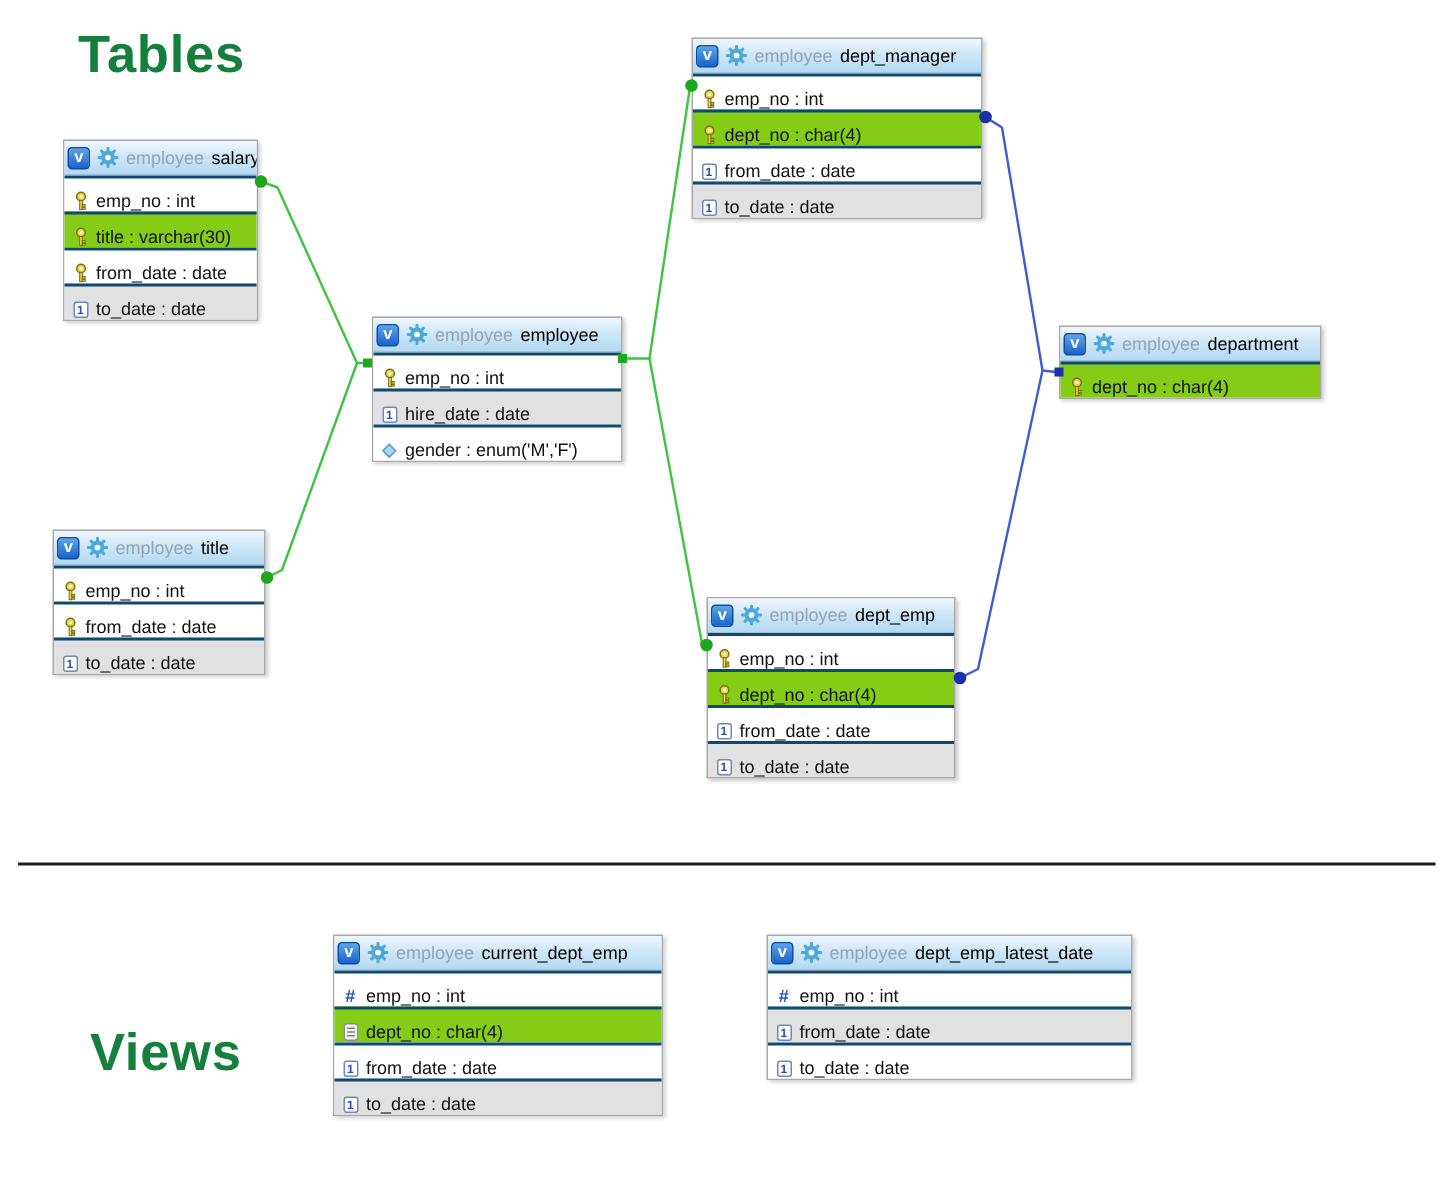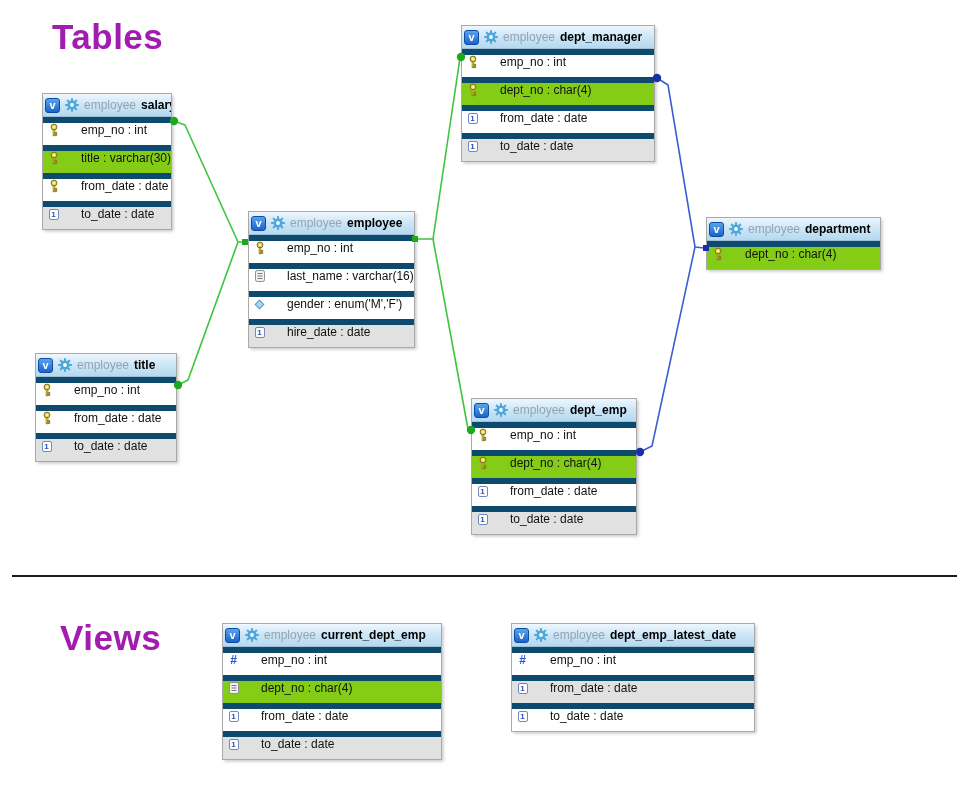--- a/index.html
+++ b/index.html
@@ -1,21 +1,21 @@
 <!DOCTYPE html>
 <html><head>
 <meta charset="utf-8">
 <style>
   html,body{margin:0;padding:0;}
   body{
     width:965px;height:791px;position:relative;background:#ffffff;
     font-family:"Liberation Sans", sans-serif;overflow:hidden;
   }
   .heading{
-    position:absolute;font-size:35px;font-weight:800;color:#a21caf;
+    position:absolute;font-size:35px;font-weight:800;color:#15803d;
     letter-spacing:0.5px;line-height:1;
   }
   .separator{
     position:absolute;left:12px;top:575px;width:945px;height:2px;background:#1b1b1b;
   }
   
   .entity{
     position:absolute;background:#ffffff;border:1px solid #a9a9a9;
     box-shadow:1.5px 1.5px 3px rgba(0,0,0,0.22);box-sizing:border-box;
   }
@@ -25,24 +25,24 @@
     border-bottom:1px solid #9fbfd6;font-size:12px;white-space:nowrap;overflow:hidden;
   }
   .vbadge{
     width:15px;height:15px;border-radius:3px;flex:0 0 15px;
     background:linear-gradient(180deg,#5aa5e8 0%,#1b63ce 100%);
     border:1px solid #0f4aa6;box-sizing:border-box;
     color:#ffffff;font-weight:bold;font-size:11px;line-height:13px;text-align:center;
   }
   .gearwrap{width:14px;height:14px;flex:0 0 14px;display:inline-block;}
   .schema{color:#95a3b1;}
-  .tname{color:#000000;font-weight:bold;}
+  .tname{color:#000000;font-weight:normal;}
   .row{
-    height:22px;display:flex;align-items:flex-start;gap:22px;padding-left:5px;
-    font-size:12px;color:#111;border-top:6px solid #0c4a6e;white-space:nowrap;overflow:hidden;
+    height:22px;display:flex;align-items:flex-end;gap:5px;padding-left:5px;
+    font-size:12px;color:#111;border-top:2px solid #0c4a6e;white-space:nowrap;overflow:hidden;
   }
   .row:first-of-type{border-top:none;}
   .bg-white{background:#ffffff;}
   .bg-gray{background:#e2e1e1;}
   .bg-pink{background:#84cc16;}
   .bg-pinkgray{background:#eed9d9;}
   .icw{width:11px;height:14px;flex:0 0 11px;display:flex;align-items:center;justify-content:center;}
   .ic-date{
     width:10px;height:11px;border:1px solid #7288b8;border-radius:2px;background:#ffffff;
     color:#2a50c0;font-size:8px;font-weight:bold;line-height:10px;text-align:center;box-sizing:border-box;
@@ -82,21 +82,21 @@
         <rect x="6" y="0" width="2" height="14" rx="0.7" transform="rotate(90 7 7)"></rect>
         <rect x="6" y="0" width="2" height="14" rx="0.7" transform="rotate(135 7 7)"></rect>
         <circle cx="7" cy="7" r="4.6"></circle>
       </g>
       <circle cx="7" cy="7" r="1.9" fill="#ffffff"></circle>
     </symbol>
   </defs>
 </svg>
 
 <div class="heading" style="left:52px;top:19px;">Tables</div>
-<div class="heading" style="left:60px;top:620px;">Views</div>
+<div class="heading" style="left:60px;top:684px;">Views</div>
 <div class="separator"></div>
 
 <div class="entity" style="left:42px;top:93px;width:130px;">
   <div class="ent-header">
     <span class="vbadge">v</span>
     <span class="gearwrap">
         <svg class="icsvg" width="14" height="14">
           <use href="#sym-gear"></use>
         </svg>
       </span>
@@ -182,39 +182,31 @@
     <span class="tname">employee</span>
   </div>
   <div class="row bg-white">
     <span class="icw">
         <svg class="icsvg" width="10" height="14">
           <use href="#sym-key"></use>
         </svg>
       </span>
     <span>emp_no : int</span>
   </div>
-  <div class="row bg-white">
-    <span class="icw">
-        <svg class="icsvg" width="10" height="12">
-          <use href="#sym-text"></use>
-        </svg>
-      </span>
-    <span>last_name : varchar(16)</span>
+  <div class="row bg-gray">
+    <span class="icw">
+        <span class="ic-date"></span>
+      </span>
+    <span>hire_date : date</span>
   </div>
   <div class="row bg-white">
     <span class="icw">
         <span class="ic-enum"></span>
       </span>
     <span>gender : enum('M','F')</span>
-  </div>
-  <div class="row bg-gray">
-    <span class="icw">
-        <span class="ic-date"></span>
-      </span>
-    <span>hire_date : date</span>
   </div>
 </div>
 
 <div class="entity" style="left:461px;top:25px;width:194px;">
   <div class="ent-header">
     <span class="vbadge">v</span>
     <span class="gearwrap">
         <svg class="icsvg" width="14" height="14">
           <use href="#sym-gear"></use>
         </svg>

